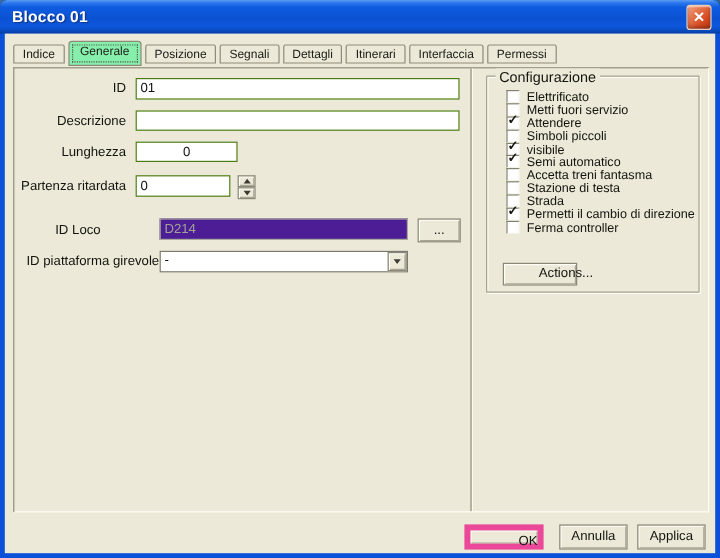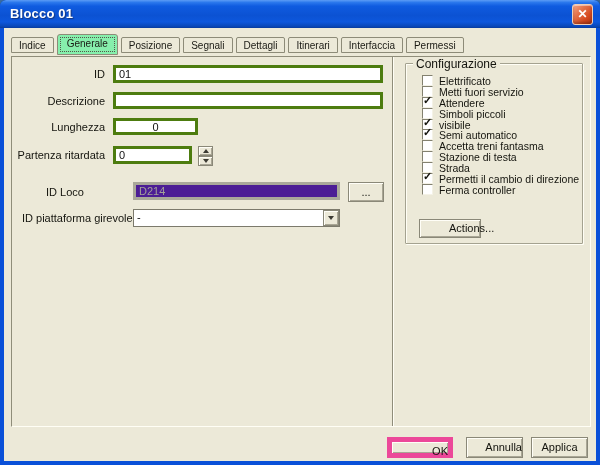--- a/index.html
+++ b/index.html
@@ -54,21 +54,21 @@
     position:absolute; left:7px; top:28px; width:580px; height:371px;
     border:1px solid; border-color:#8f8d7a #fffef5 #fffef5 #8f8d7a; background:#ece9d8;
   }
   .vsep {
     position:absolute; left:380px; top:0; bottom:0; width:2px;
     border-left:1px solid #8f8d7a; border-right:1px solid #fffef5;
   }
 
   .flabel { position:absolute; font-size:11px; color:#14140e; text-align:right; white-space:nowrap; }
   .tbox {
-    position:absolute; height:18px; background:#fff; border:3px solid #4d7c0f;
+    position:absolute; height:18px; background:#fff; border:1px solid #4d7c0f;
     font-family:"Liberation Sans",sans-serif; font-size:11px; color:#111; padding:0 3px; outline:none;
   }
   .tbox.center { text-align:center; }
   .tbox.disabled { background:#4c1d95; color:#a3a198; border-color:#aaa89a; }
 
   .raised {
     background:#ece9d8; border:1px solid #8a8878;
     box-shadow:inset 1px 1px 0 #fffef7, inset -1px -1px 0 #a9a695;
   }
   .btn {
@@ -242,16 +242,16 @@
                 <span class="mark"></span>
               </span>
             <span class="cfg-label">Ferma controller</span>
           </div>
         </div>
         <div class="actions-btn raised">Actions...</div>
       </div>
     </div>
 
     <div class="btn raised default" style="left:383px; top:409px; width:66px;">OK</div>
-    <div class="btn raised" style="left:462px; top:409px; width:57px;text-align:right;">Annulla</div>
+    <div class="btn raised" style="left:462px; top:409px; width:57px;">Annulla</div>
     <div class="btn raised" style="left:527px; top:409px; width:57px;">Applica</div>
   </div>
 </div>
 
 </body></html>

